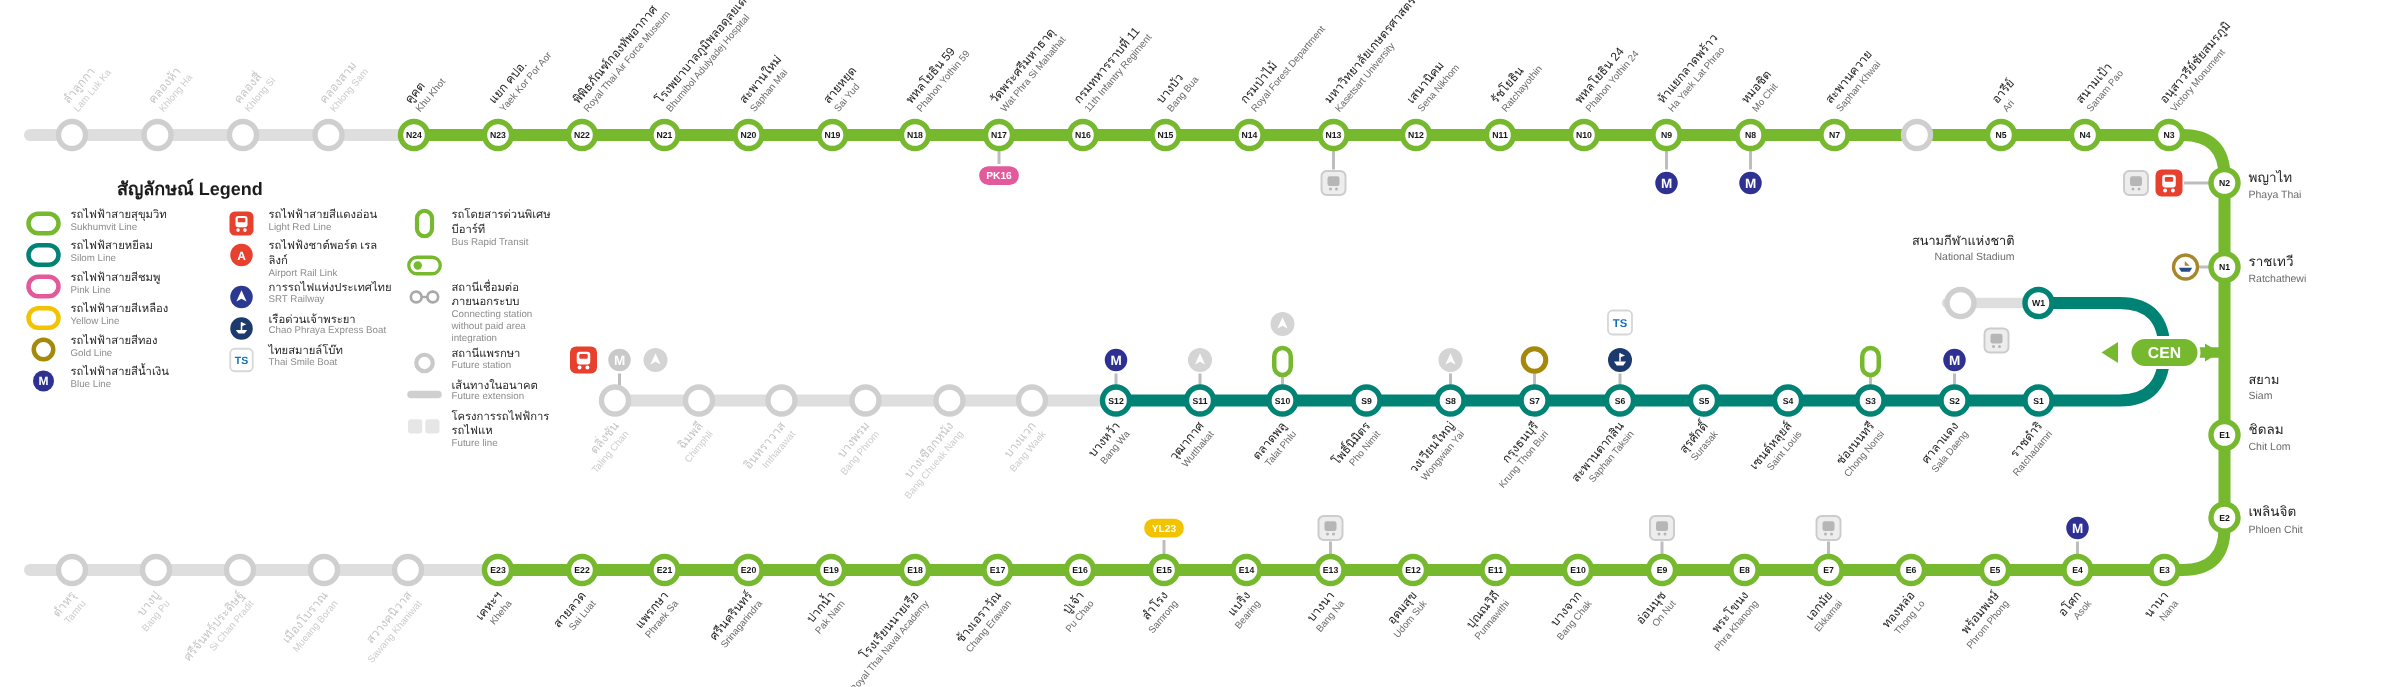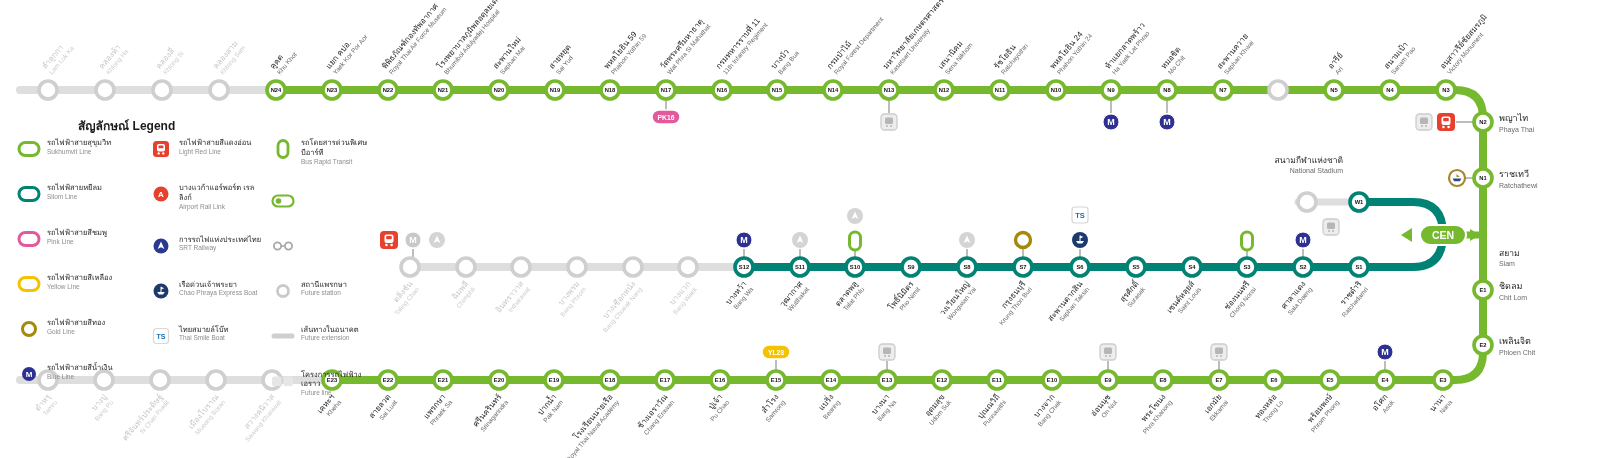--- a/index.html
+++ b/index.html
@@ -3,21 +3,21 @@
 <meta charset="utf-8">
 <style>
   *{margin:0;padding:0;box-sizing:border-box}
   html,body{background:#fff}
   body{font-family:"Liberation Sans",sans-serif;width:1600px;height:458px;overflow:hidden}
   #stage{position:relative;width:1600px;height:458px;background:#fff;overflow:hidden}
   #map-svg{position:absolute;left:0;top:0;font-family:"Liberation Sans",sans-serif}
   #legend{position:absolute;left:16px;top:116px;width:352px}
   .lg-title{font-size:12px;font-weight:700;color:#1c1c1c;margin:0 0 3px 62px}
   .lg-cols{display:flex;gap:8px}
-  .lg-col{display:flex;flex-direction:column;gap:24px}
+  .lg-col{display:flex;flex-direction:column;gap:0}
   .lg-col0{width:124px}.lg-col1{width:114px}.lg-col2{width:98px}
   .lg-item{display:flex;align-items:flex-start;gap:5px}
   .lg-item svg{flex:0 0 auto;margin-top:1px}
   .lg-th{font-size:7.5px;color:#1f1f1f;line-height:1.3;display:block}
   .lg-en{font-size:6.5px;color:#8d8d8d;line-height:1.25;display:block}
 </style>
 </head>
 <body>
 
 <div id="stage">
@@ -613,21 +613,21 @@
               <span class="lg-th">รถไฟฟ้าสายสีแดงอ่อน</span>
               <span class="lg-en">Light Red Line</span>
             </div>
           </div>
           <div class="lg-item">
             <svg width="26" height="20" viewBox="-13 -10 26 20">
               <circle r="7.5" fill="#e8402f"></circle>
               <text y="3" text-anchor="middle" font-size="8" font-weight="700" fill="#fff">A</text>
             </svg>
             <div>
-              <span class="lg-th">บางแวก้าแอร์พอร์ต เรล ลิงก์</span>
+              <span class="lg-th">รถไฟฟ้งชาต์พอร์ต เรล ลิงก์</span>
               <span class="lg-en">Airport Rail Link</span>
             </div>
           </div>
           <div class="lg-item">
             <svg width="26" height="20" viewBox="-13 -10 26 20">
               <circle r="7.5" fill="#2b3990"></circle>
               <path d="M0,-4.5 L3.4,3 L0,1.2 L-3.4,3 Z" fill="#fff"></path>
             </svg>
             <div>
               <span class="lg-th">การรถไฟแห่งประเทศไทย</span>
@@ -672,20 +672,24 @@
               <rect x="-10.5" y="-5.5" width="21" height="11" rx="5.5" fill="#fff" stroke="#76b82e" stroke-width="2.2"></rect>
               <circle cx="-4.5" cy="0" r="2.8" fill="#76b82e"></circle>
             </svg>
           </div>
           <div class="lg-item">
             <svg width="26" height="20" viewBox="-13 -10 26 20">
               <circle cx="-5.5" cy="0" r="3.6" fill="#fff" stroke="#a9a9a9" stroke-width="1.8"></circle>
               <circle cx="5.5" cy="0" r="3.6" fill="#fff" stroke="#a9a9a9" stroke-width="1.8"></circle>
               <line x1="-2" y1="0" x2="2" y2="0" stroke="#a9a9a9" stroke-width="1.6"></line>
             </svg>
+            <div>
+              <span class="lg-th">สถานีเชื่อมต่อภายนอกระบบ</span>
+              <span class="lg-en">Connecting station without paid area integration</span>
+            </div>
           </div>
           <div class="lg-item">
             <svg width="26" height="20" viewBox="-13 -10 26 20">
               <circle r="5.5" fill="#fff" stroke="#c9c9c9" stroke-width="2.8"></circle>
             </svg>
             <div>
               <span class="lg-th">สถานีแพรกษา</span>
               <span class="lg-en">Future station</span>
             </div>
           </div>
@@ -697,20 +701,20 @@
               <span class="lg-th">เส้นทางในอนาคต</span>
               <span class="lg-en">Future extension</span>
             </div>
           </div>
           <div class="lg-item">
             <svg width="26" height="20" viewBox="-13 -10 26 20">
               <rect x="-11" y="-4.5" width="9.5" height="9.5" rx="2" fill="#e6e6e6"></rect>
               <rect x="0.5" y="-4.5" width="9.5" height="9.5" rx="2" fill="#e6e6e6"></rect>
             </svg>
             <div>
-              <span class="lg-th">โครงการรถไฟฟ้างเอราว</span>
+              <span class="lg-th">โครงการรถไฟฟ้การรถไฟแห</span>
               <span class="lg-en">Future line</span>
             </div>
           </div>
         </div>
       </div>
   </div>
 </div>
 
 </body></html>

